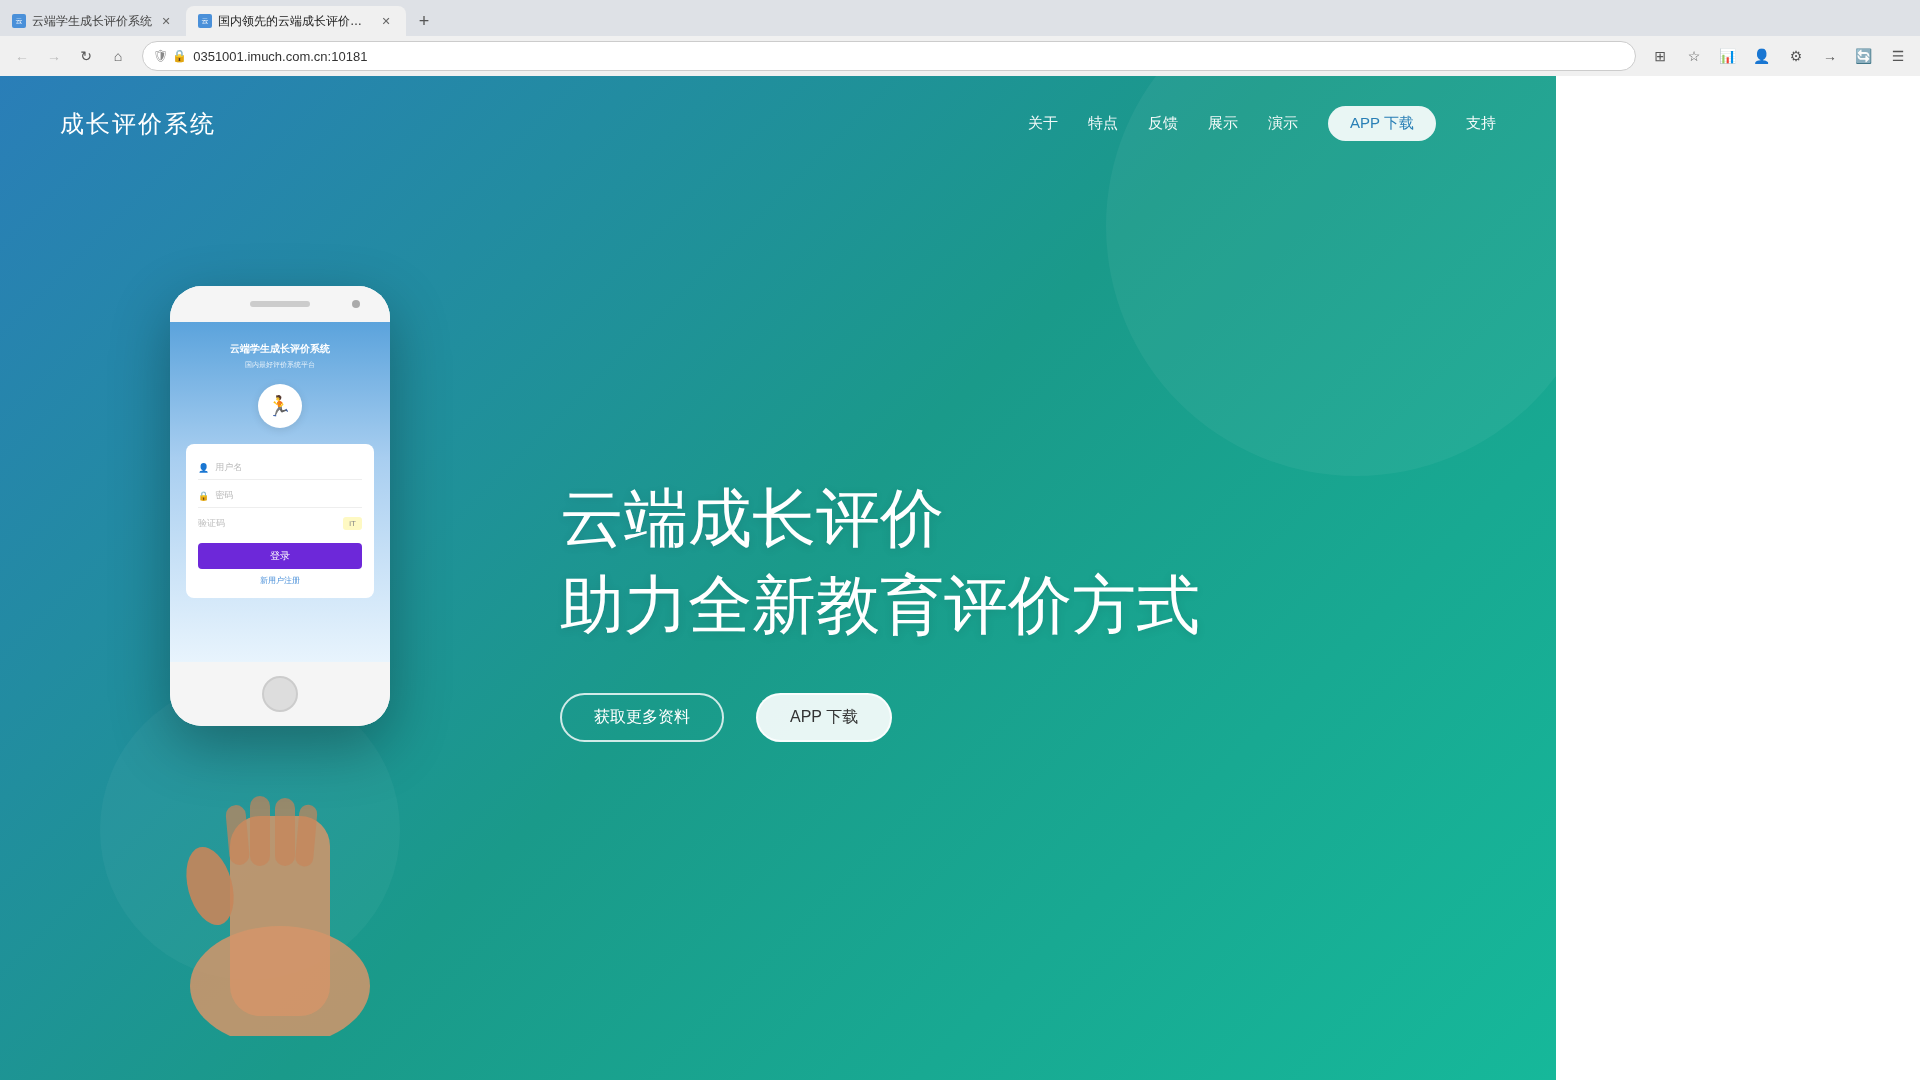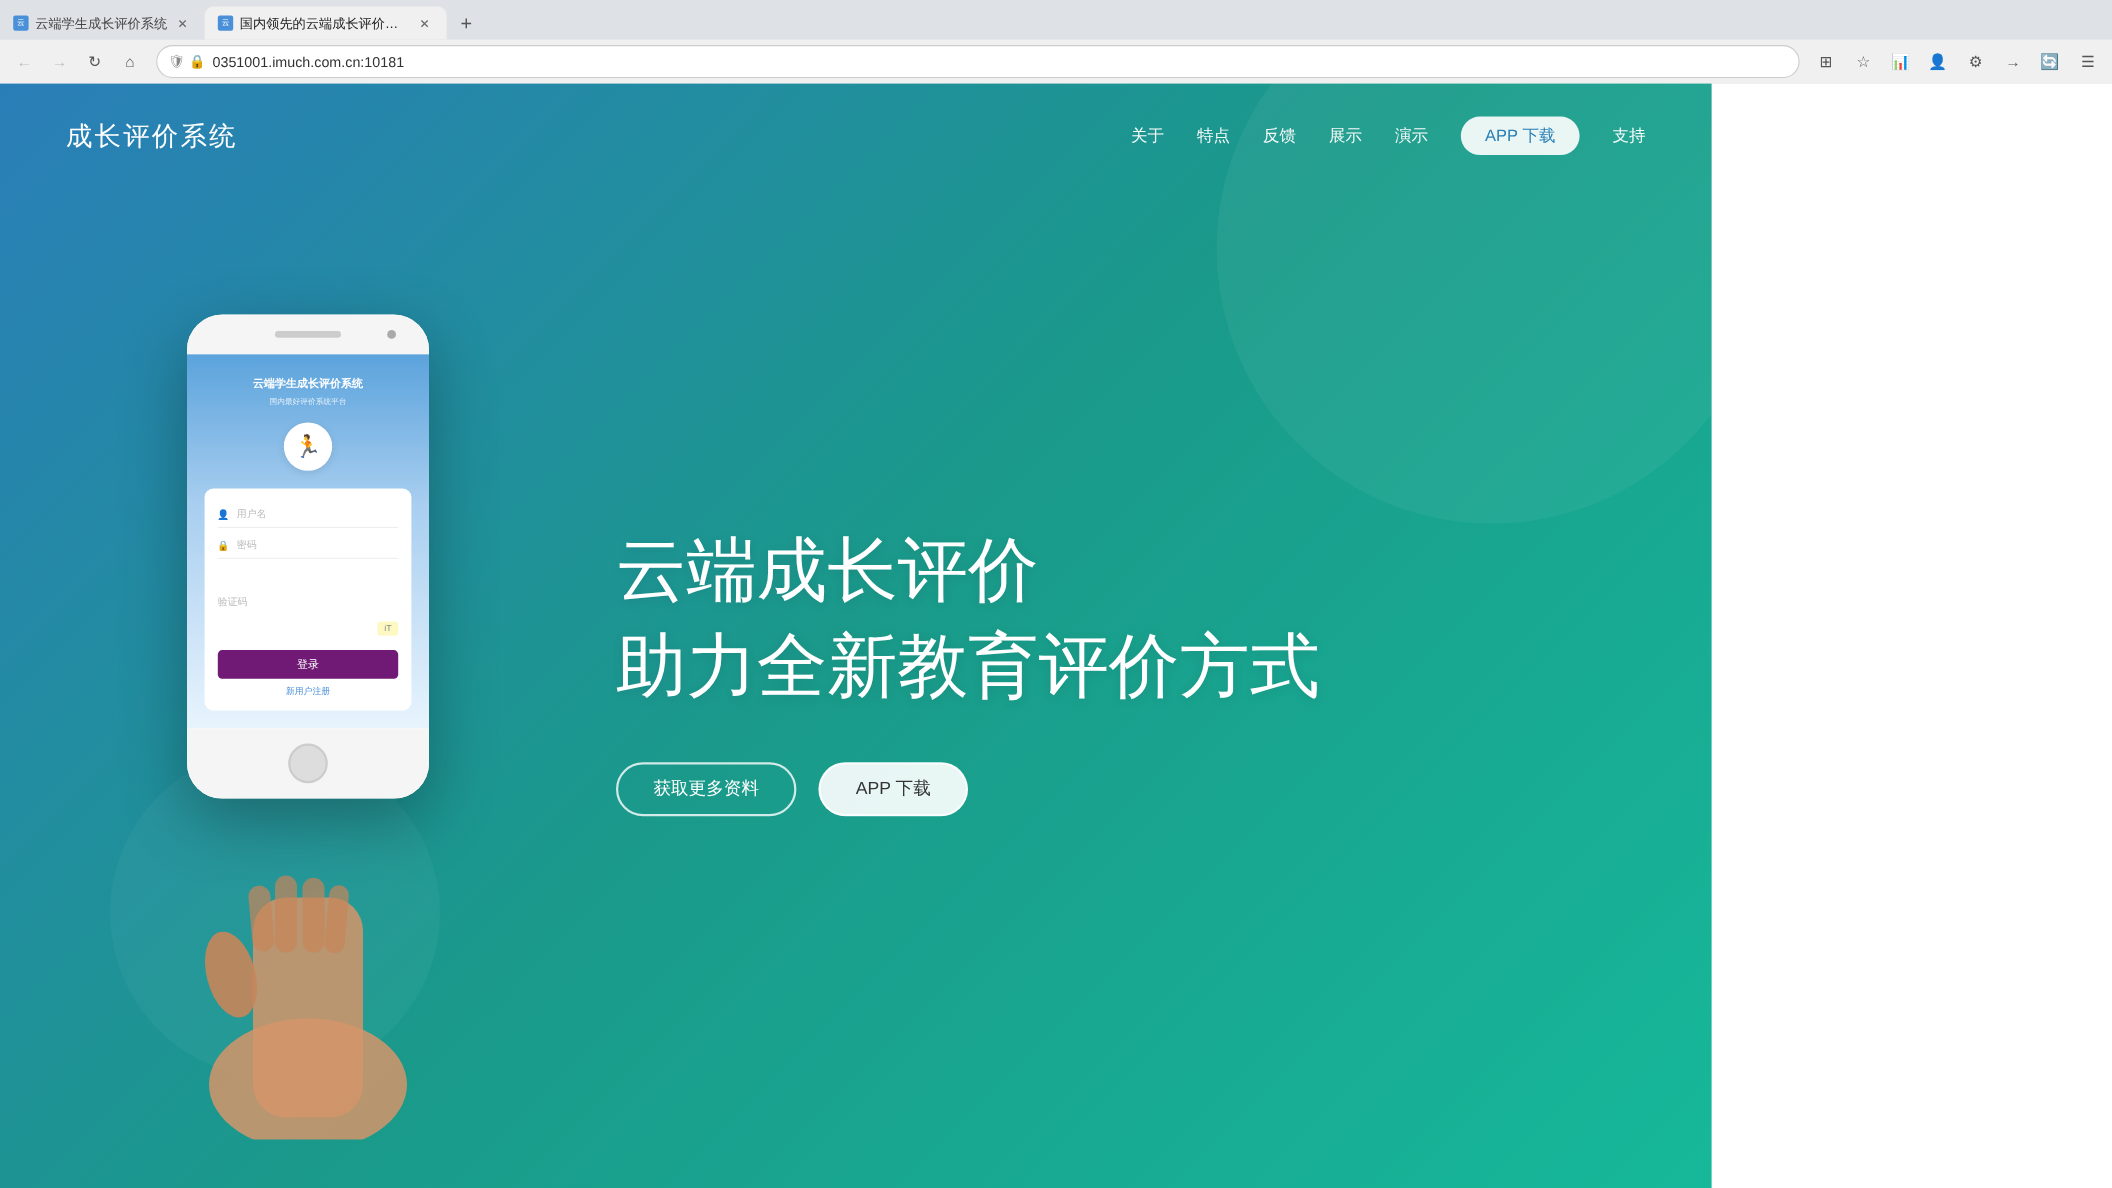--- a/index.html
+++ b/index.html
@@ -348,26 +348,25 @@
       font-size: 9px;
       color: #bbb;
     }
 
     .phone-captcha-img {
       font-size: 8px;
       color: #888;
       background: #fef9c3;
       padding: 2px 6px;
       border-radius: 3px;
-      margin-top: 48px;
     }
 
     .phone-login-btn {
       width: 100%;
-      background: #701a75;
+      background: #6d28d9;
       color: white;
       border: none;
       border-radius: 4px;
       padding: 6px;
       font-size: 10px;
       text-align: center;
       cursor: pointer;
     }
 
     .phone-register-link {
@@ -422,21 +421,21 @@
       font-size: 64px;
       color: white;
       font-weight: 400;
       line-height: 1.2;
       margin-bottom: 50px;
       text-shadow: 0 2px 10px rgba(0,0,0,0.1);
     }
 
     .hero-buttons {
       display: flex;
-      gap: 20px;
+      gap: 32px;
     }
 
     .btn-outline {
       border: 2px solid rgba(255,255,255,0.8);
       color: white;
       background: transparent;
       padding: 12px 32px;
       border-radius: 30px;
       font-size: 16px;
       cursor: pointer;

